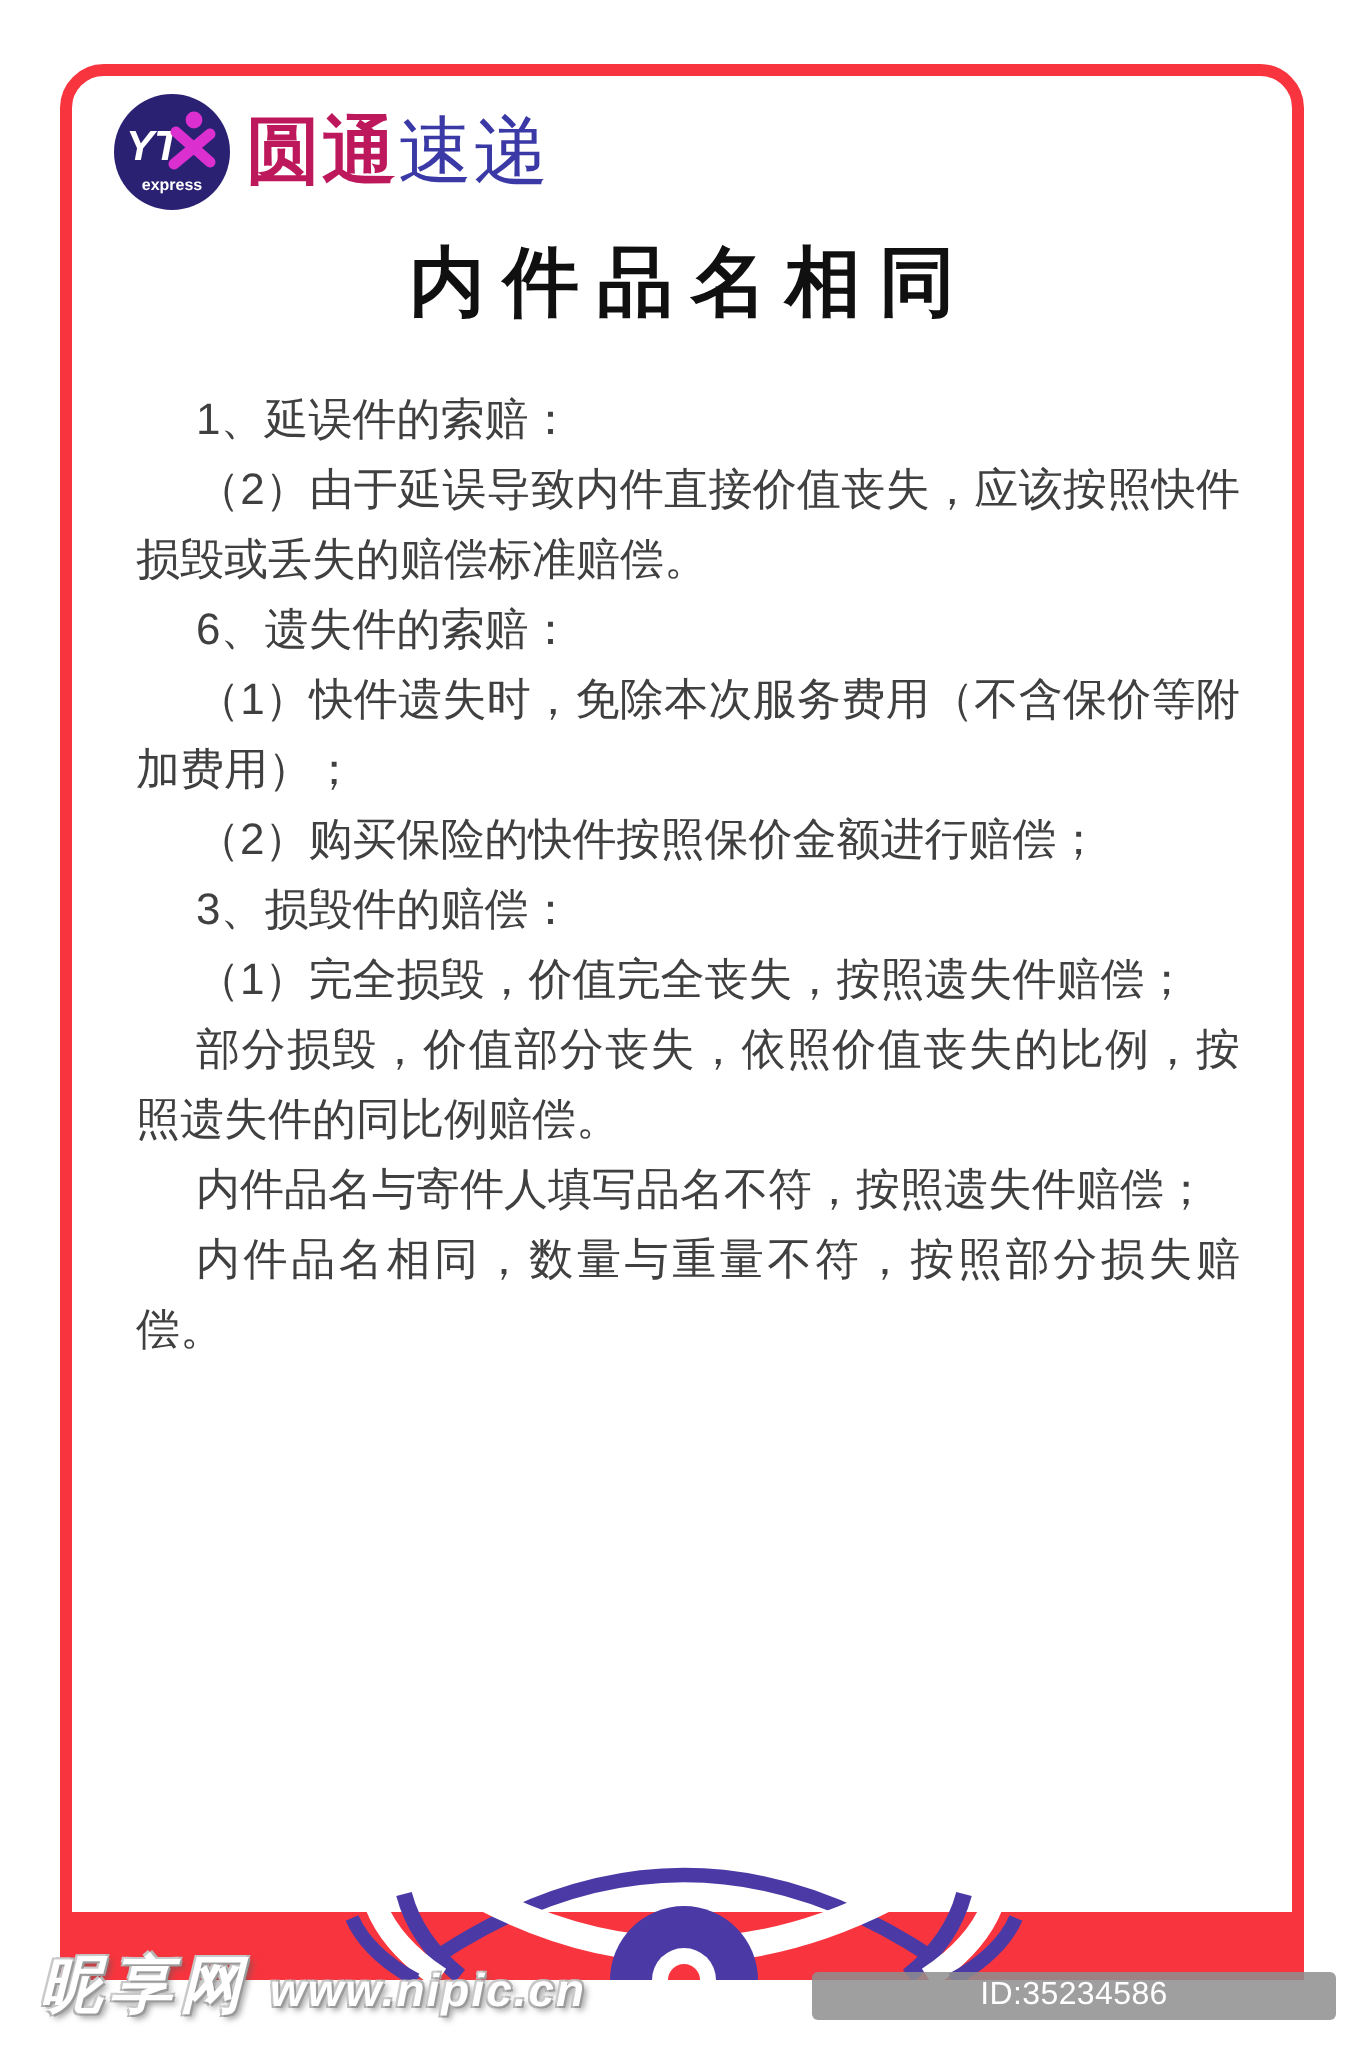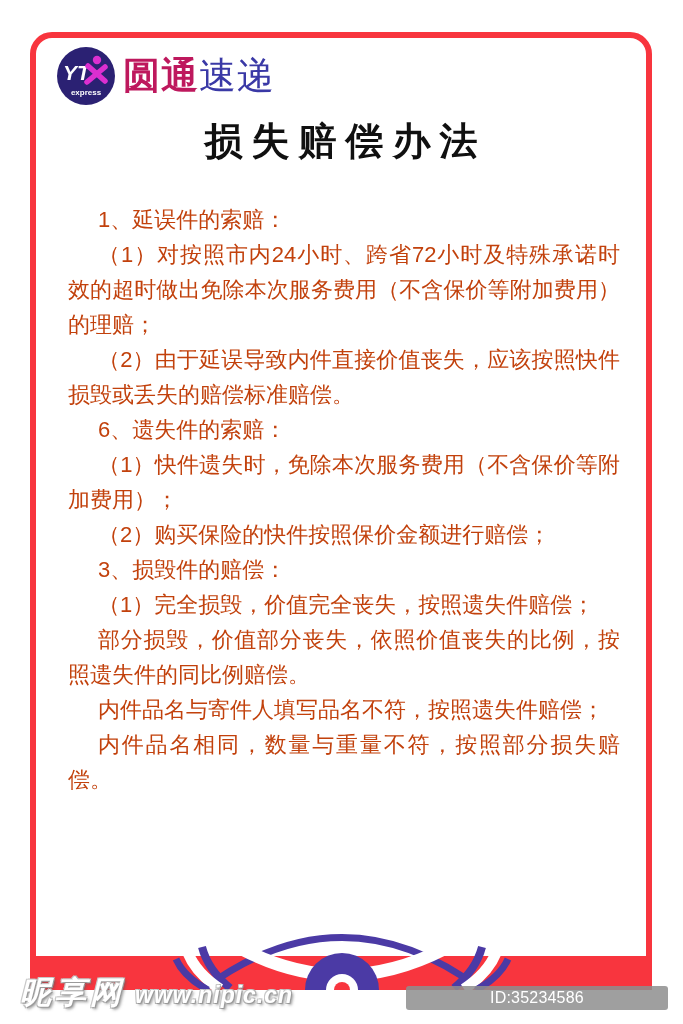--- a/index.html
+++ b/index.html
@@ -47,23 +47,23 @@
     font-family: "Liberation Serif", serif;
     font-weight: 700;
     font-size: 38px;
     letter-spacing: 9px;
     text-indent: 9px;
     color: #101010;
   }
   
   .content {
     position: absolute;
-    left: 68px; top: 202px;
+    left: 68px; top: 192px;
     width: 552px;
-    color: #c2410c;
+    color: #404040;
     font-size: 22px;
     line-height: 35px;
     text-align: justify;
     text-justify: inter-character;
   }
   .content p { text-indent: 30px; }
   
   .bottom-deco {
     position: absolute;
     left: 30px; top: 925px;
@@ -116,25 +116,24 @@
       <circle cx="40" cy="13" r="4.2" fill="#DB2FD0"></circle>
       <path d="M 31,19 L 48,34" stroke="#DB2FD0" stroke-width="5.5" stroke-linecap="round" fill="none"></path>
       <path d="M 48,20 L 30,35" stroke="#DB2FD0" stroke-width="5.5" stroke-linecap="round" fill="none"></path>
       <text x="29" y="48" text-anchor="middle" font-family="Liberation Sans, sans-serif" font-size="8" font-weight="700" fill="#ffffff">express</text>
     </svg>
     <div class="brand-name">
       <span class="brand-bold">圆通</span><span class="brand-light">速递</span>
     </div>
   </div>
 
-  <h1 class="title">损失赔偿办法</h1>
+  <h1 class="title">内件品名相同</h1>
 
   <div class="content">
     <p>1、延误件的索赔：</p>
-    <p>（1）对按照市内24小时、跨省72小时及特殊承诺时效的超时做出免除本次服务费用（不含保价等附加费用）的理赔；</p>
     <p>（2）由于延误导致内件直接价值丧失，应该按照快件损毁或丢失的赔偿标准赔偿。</p>
     <p>6、遗失件的索赔：</p>
     <p>（1）快件遗失时，免除本次服务费用（不含保价等附加费用）；</p>
     <p>（2）购买保险的快件按照保价金额进行赔偿；</p>
     <p>3、损毁件的赔偿：</p>
     <p>（1）完全损毁，价值完全丧失，按照遗失件赔偿；</p>
     <p>部分损毁，价值部分丧失，依照价值丧失的比例，按照遗失件的同比例赔偿。</p>
     <p>内件品名与寄件人填写品名不符，按照遗失件赔偿；</p>
     <p>内件品名相同，数量与重量不符，按照部分损失赔偿。</p>
   </div>

